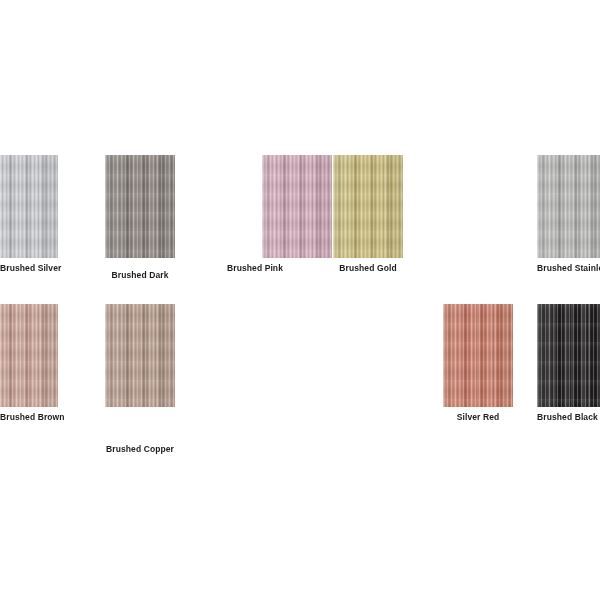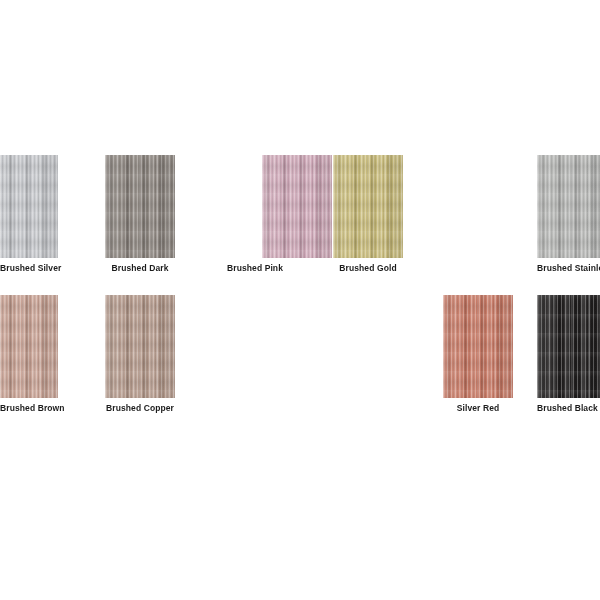--- a/index.html
+++ b/index.html
@@ -26,21 +26,21 @@
     font-weight: bold;
   }
 
   .swatch-row {
     position: absolute;
     left: 0;
     width: 600px;
     height: 130px;
   }
   .swatch-row.row-top    { top: 155px; }
-  .swatch-row.row-bottom { top: 295px; }
+  .swatch-row.row-bottom { top: 304px; }
 
   .swatch-cell {
     position: absolute;
     top: 0;
     width: 70px;
     height: 125px;
   }
 
   
   .col-0 { left: -12px; }
@@ -143,21 +143,21 @@
       <div class="swatch-label" style="color: rgb(28, 28, 28);">Brushed Silver</div>
     </div>
 
     <div class="swatch-cell col-1">
       <div class="swatch-chip" style="background-color: rgb(140, 133, 127);">
         <span class="grain-coarse"></span>
         <span class="grain-fine"></span>
         <span class="grain-band"></span>
         <span class="grain-shade"></span>
       </div>
-      <div class="swatch-label" style="color: rgb(28, 28, 28);">Brushed Dark</div>
+      <div class="swatch-label" style="color: rgb(28, 28, 28); margin-top: 7px;">Brushed Dark</div>
     </div>
 
     <div class="swatch-cell col-2">
       <div class="swatch-chip" style="background-color: rgb(207, 168, 184);">
         <span class="grain-coarse"></span>
         <span class="grain-fine"></span>
         <span class="grain-band"></span>
         <span class="grain-shade"></span>
       </div>
       <div class="swatch-label" style="color: rgb(28, 28, 28);">Brushed Pink</div>
@@ -198,21 +198,21 @@
       <div class="swatch-label" style="color: rgb(28, 28, 28);">Brushed Brown</div>
     </div>
 
     <div class="swatch-cell col-1">
       <div class="swatch-chip" style="background-color: rgb(181, 154, 140);">
         <span class="grain-coarse"></span>
         <span class="grain-fine"></span>
         <span class="grain-band"></span>
         <span class="grain-shade"></span>
       </div>
-      <div class="swatch-label" style="color: rgb(28, 28, 28);">Brushed Copper</div>
+      <div class="swatch-label" style="color: rgb(28, 28, 28); margin-top: 32px;">Brushed Copper</div>
     </div>
 
 
 
     <div class="swatch-cell col-4">
       <div class="swatch-chip" style="background-color: rgb(200, 122, 102);">
         <span class="grain-coarse"></span>
         <span class="grain-fine"></span>
         <span class="grain-band"></span>
         <span class="grain-shade"></span>

